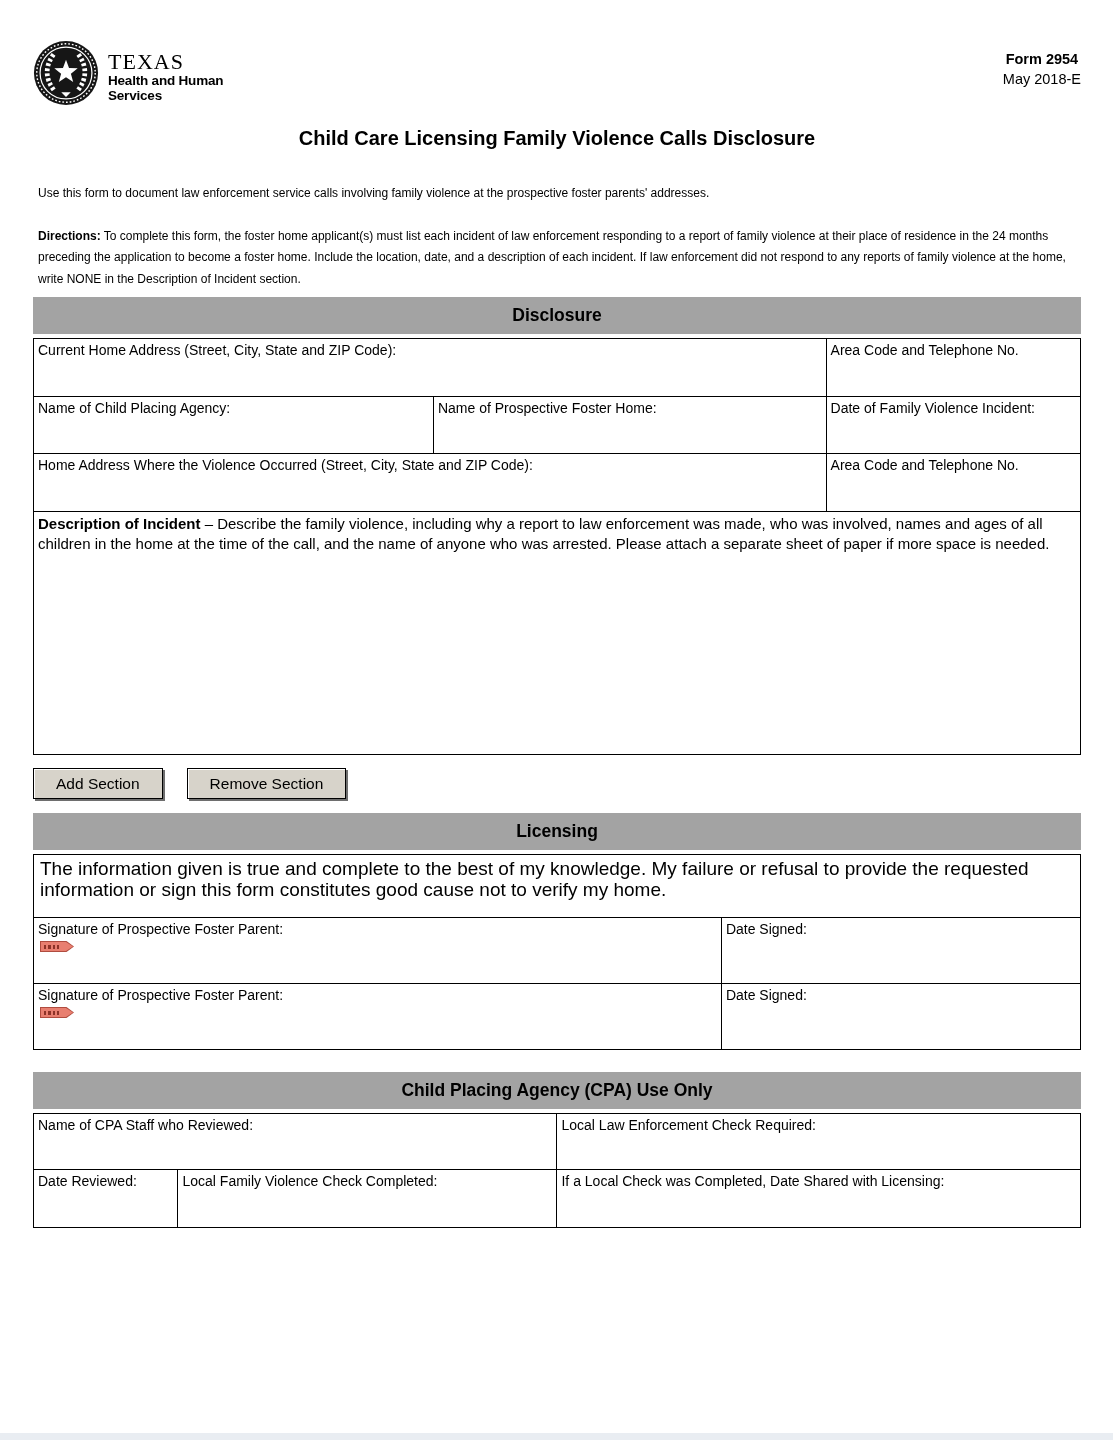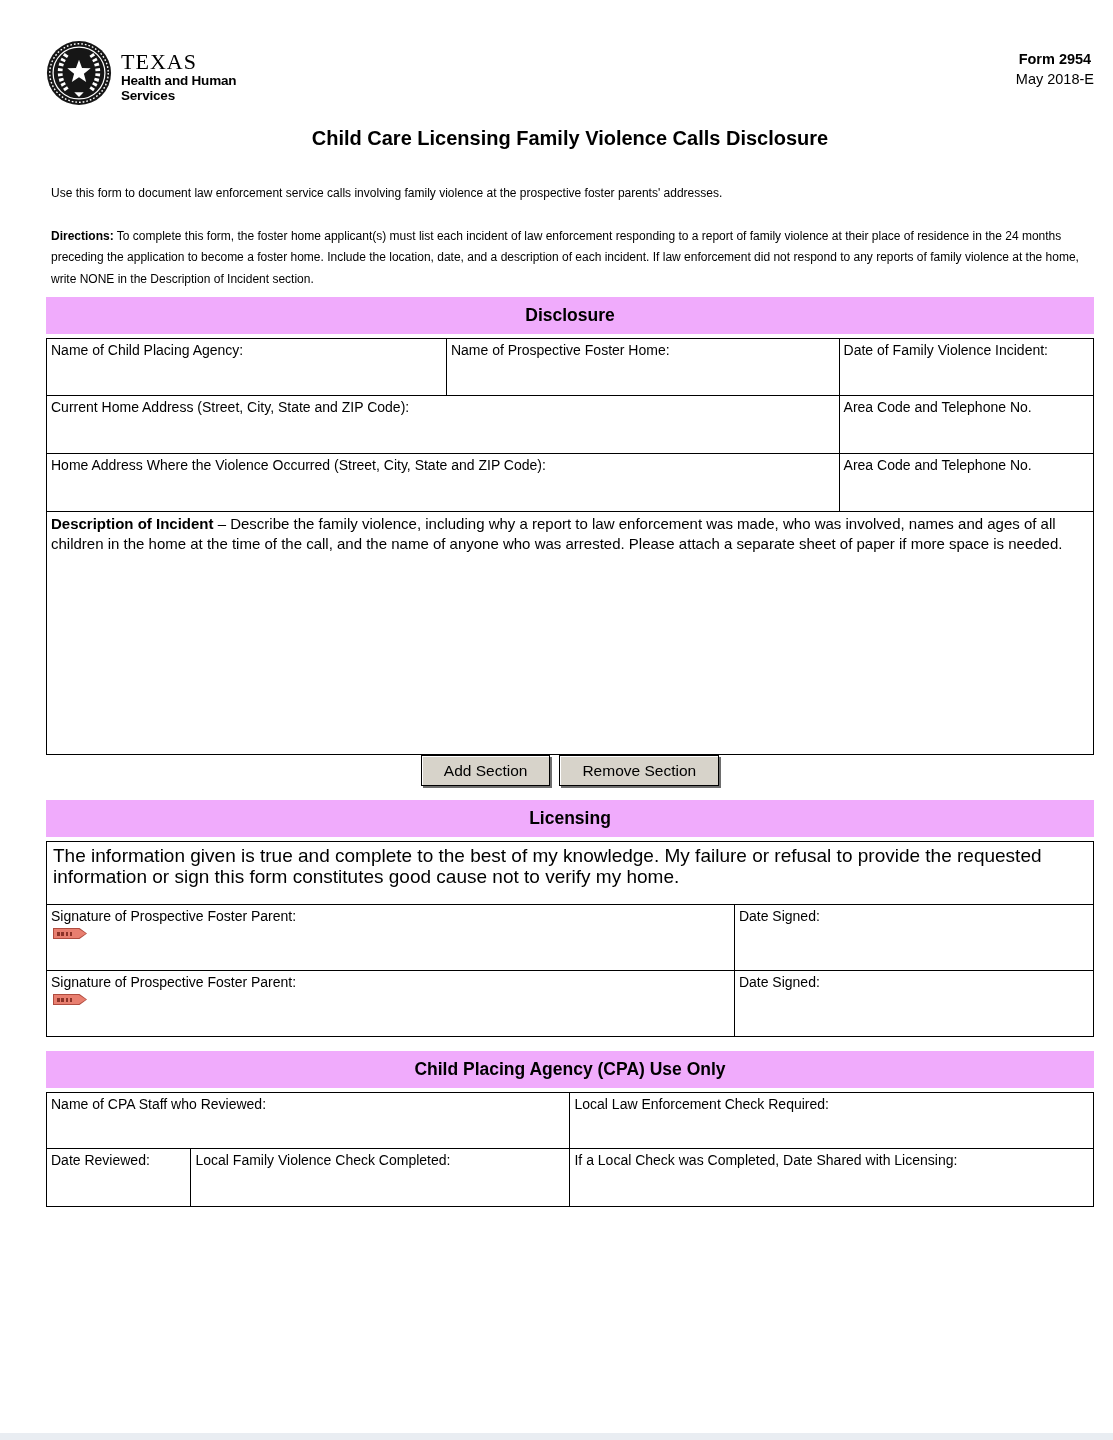--- a/index.html
+++ b/index.html
@@ -1,54 +1,54 @@
 <!DOCTYPE html>
 <html><head>
 <meta charset="utf-8">
 <style>
   html,body{margin:0;padding:0;background:#fff;}
   .page{position:relative;width:1113px;height:1440px;background:#fff;overflow:hidden;
         font-family:"Liberation Sans",sans-serif;color:#000;}
-  .inner{position:absolute;left:46px;top:0;width:1048px;}
+  .inner{position:absolute;left:33px;top:0;width:1048px;}
 
   
   .hdr{display:flex;justify-content:space-between;align-items:flex-start;margin-top:40px;}
   .brand{display:flex;gap:9px;}
   .brand-text{margin-top:11px;}
   .brand-word{font-family:"Liberation Serif",serif;font-size:22px;letter-spacing:1px;line-height:22px;}
   .brand-sub{font-size:13.5px;font-weight:700;line-height:15px;letter-spacing:-0.2px;}
   .formnum{text-align:center;font-size:14.5px;line-height:20px;margin-top:9px;}
   .formnum .b{font-weight:700;}
 
   
   .title{text-align:center;font-size:20px;font-weight:700;margin-top:17px;}
   .para{font-size:12px;line-height:21.5px;padding-left:5px;padding-right:2px;}
   .p1{margin-top:33px;}
   .p2{margin-top:21px;}
   .p3{margin-top:22px;}
   .bold{font-weight:700;}
 
   
-  .section-bar{height:37px;background:#f0abfc;display:flex;align-items:center;justify-content:center;
+  .section-bar{height:37px;background:#a3a3a3;display:flex;align-items:center;justify-content:center;
                font-weight:700;font-size:17.5px;}
   .bar-disclosure{margin-top:7px;}
   .bar-signatures{margin-top:12px;}
-  .bar-cpa{margin-top:14px;}
+  .bar-cpa{margin-top:22px;}
 
   
   table{border-collapse:collapse;width:100%;table-layout:fixed;margin-top:4px;}
   td{border:1px solid #000;vertical-align:top;padding:2px 5px 2px 4px;
      font-size:14px;line-height:18px;}
   .h52{height:52px;} .h53{height:53px;} .h240{height:238px;}
   .h58{height:56px;} .h62{height:61px;} .h54{height:51px;} .h56{height:53px;}
   .desc-cell{font-size:15px;line-height:20px;}
   .stmt-cell{font-size:19px;line-height:21px;padding:3px 12px 3px 6px;}
 
   
-  .btn-row{display:flex;justify-content:center;gap:9px;height:33px;}
+  .btn-row{display:flex;justify-content:flex-start;gap:24px;margin-top:13px;height:33px;}
   .form-btn{height:31px;background:#d7d3ca;border:1px solid #000;
             box-shadow:2px 2px 0 #6e6e6e, inset 1px 1px 0 #fff;
             font-family:"Liberation Sans",sans-serif;font-size:15.5px;color:#000;
             display:flex;align-items:center;justify-content:center;padding:0 22px;cursor:pointer;}
 
   
   .sign-flag{display:inline-block;position:relative;width:34px;height:11px;margin:2px 0 0 2px;
              background:#b04c3f;clip-path:polygon(0 0,78% 0,100% 50%,78% 100%,0 100%);}
   .sign-flag-inner{position:absolute;left:1px;top:1px;right:1px;bottom:1px;background:#e87f70;
              clip-path:polygon(0 0,78% 0,100% 50%,78% 100%,0 100%);}
@@ -99,36 +99,36 @@
     </div>
 
     <table>
       <colgroup>
           <col style="width:38.2%">
           <col style="width:37.5%">
           <col style="width:24.3%">
         </colgroup>
       <tbody>
           <tr>
+        <td class="h53" colspan="2">
+          <span>Current Home Address (Street, City, State and ZIP Code):</span>
+        </td>
+        <td class="h53">
+          <span>Area Code and Telephone No.</span>
+        </td>
+      </tr>
+      <tr>
         <td class="h52">
           <span>Name of Child Placing Agency:</span>
         </td>
         <td class="h52">
           <span>Name of Prospective Foster Home:</span>
         </td>
         <td class="h52">
           <span>Date of Family Violence Incident:</span>
-        </td>
-      </tr>
-      <tr>
-        <td class="h53" colspan="2">
-          <span>Current Home Address (Street, City, State and ZIP Code):</span>
-        </td>
-        <td class="h53">
-          <span>Area Code and Telephone No.</span>
         </td>
       </tr>
       <tr>
         <td class="h53" colspan="2">
           <span>Home Address Where the Violence Occurred (Street, City, State and ZIP Code):</span>
         </td>
         <td class="h53">
           <span>Area Code and Telephone No.</span>
         </td>
       </tr>

